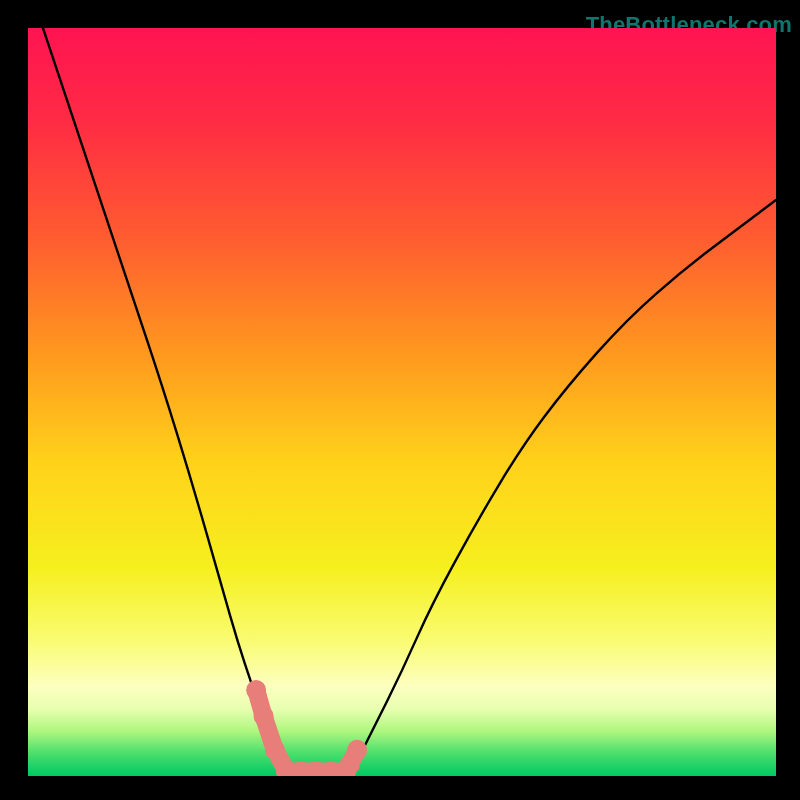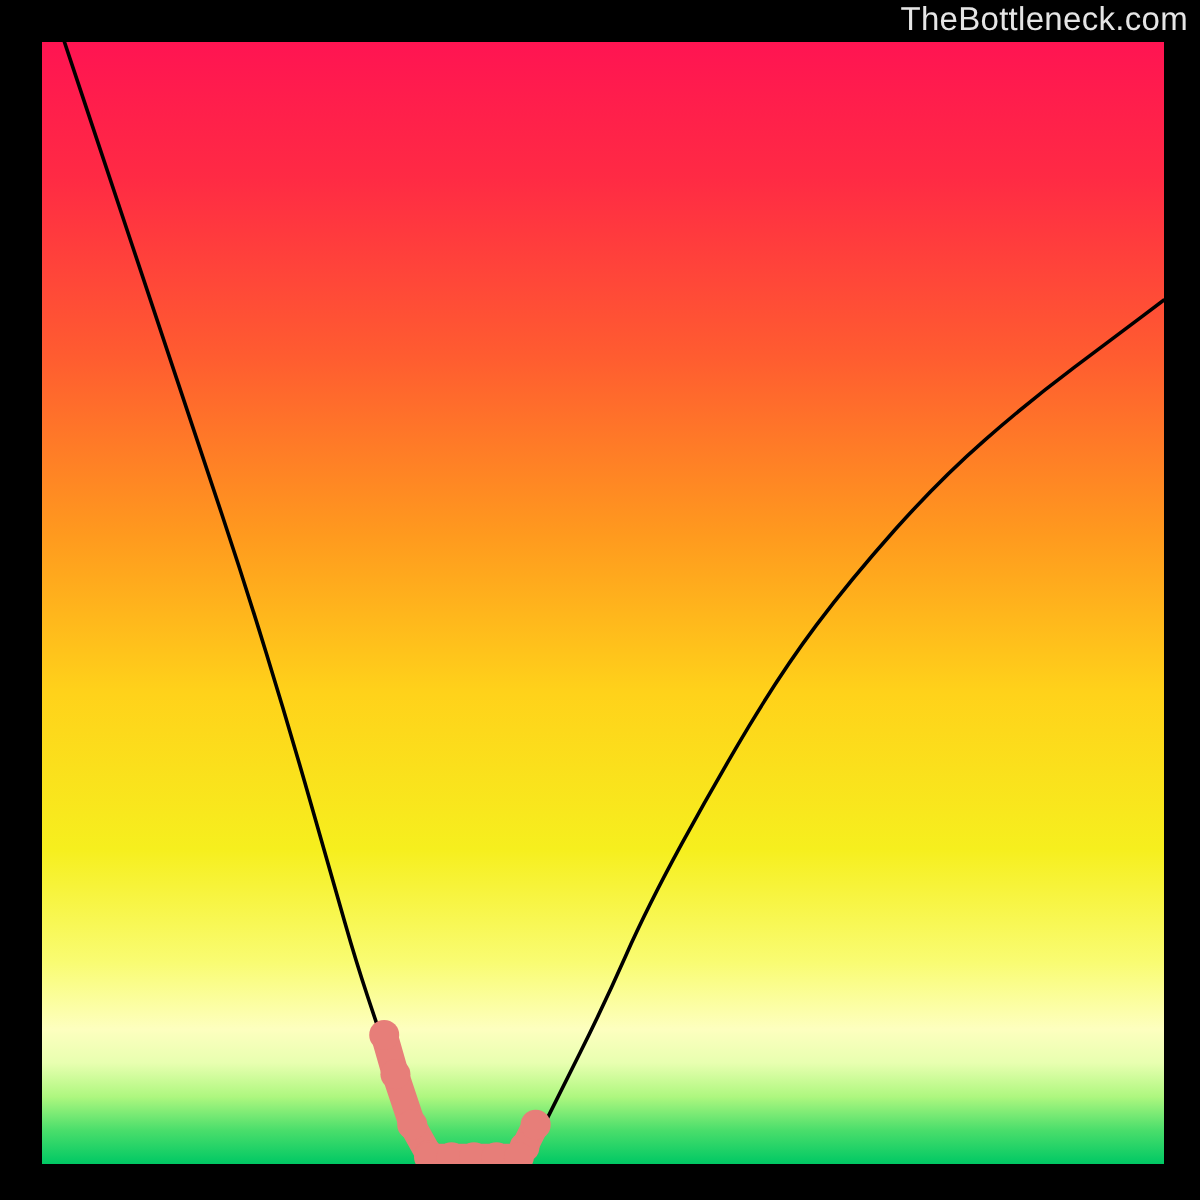--- a/index.html
+++ b/index.html
@@ -14,25 +14,25 @@
   .frame {
     position: absolute;
     left: 0;
     top: 0;
     width: 800px;
     height: 800px;
     background: #000;
   }
   .attribution {
     position: absolute;
-    top: 0;
+    top: 12px;
     right: 8px;
-    color: #e5e5e5;
+    color: #0f766e;
     font-size: 22px;
-    font-weight: 400;
+    font-weight: 700;
     letter-spacing: 0.2px;
   }
   .plot {
     position: absolute;
     left: 28px;
     top: 28px;
     width: 748px;
     height: 748px;
   }
   .plot svg {

